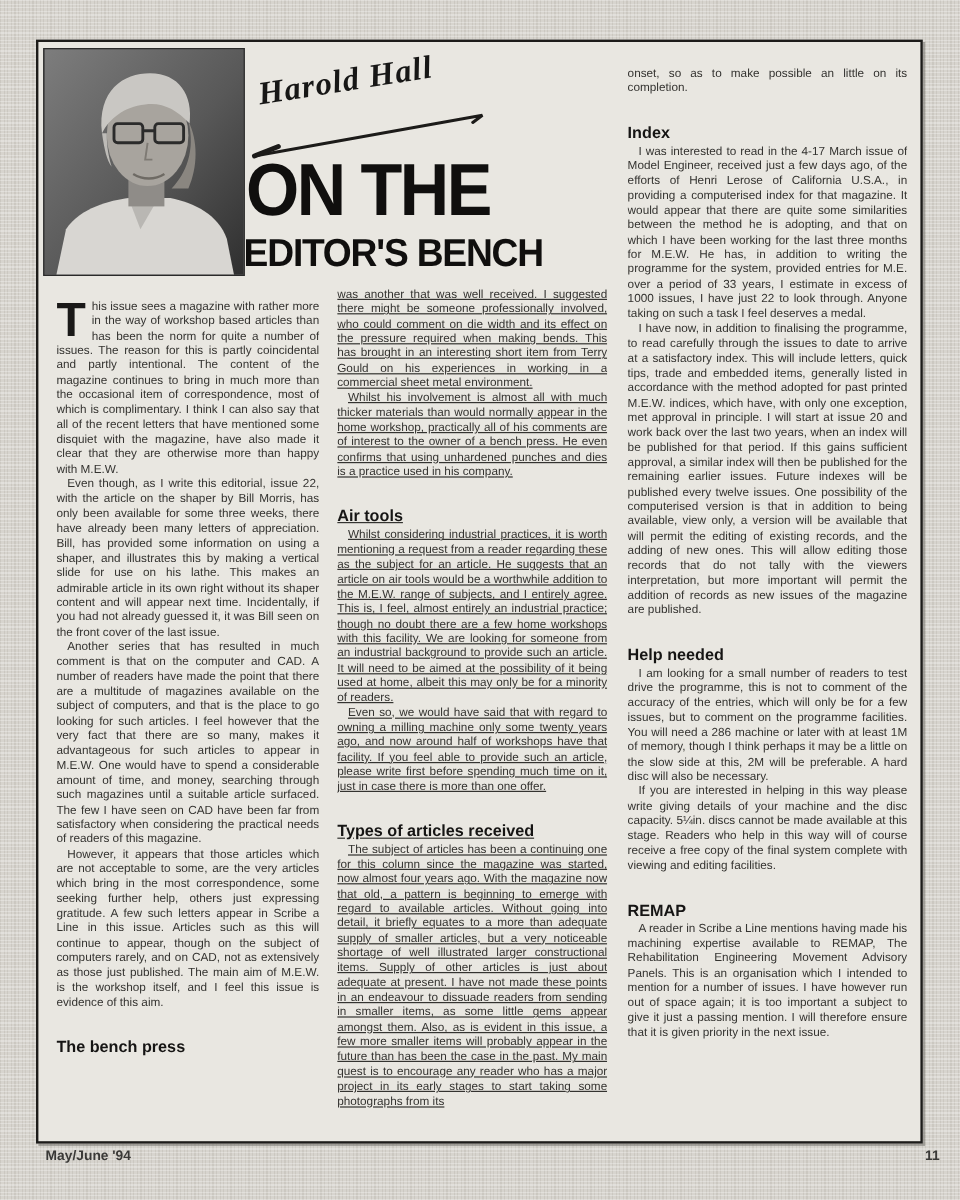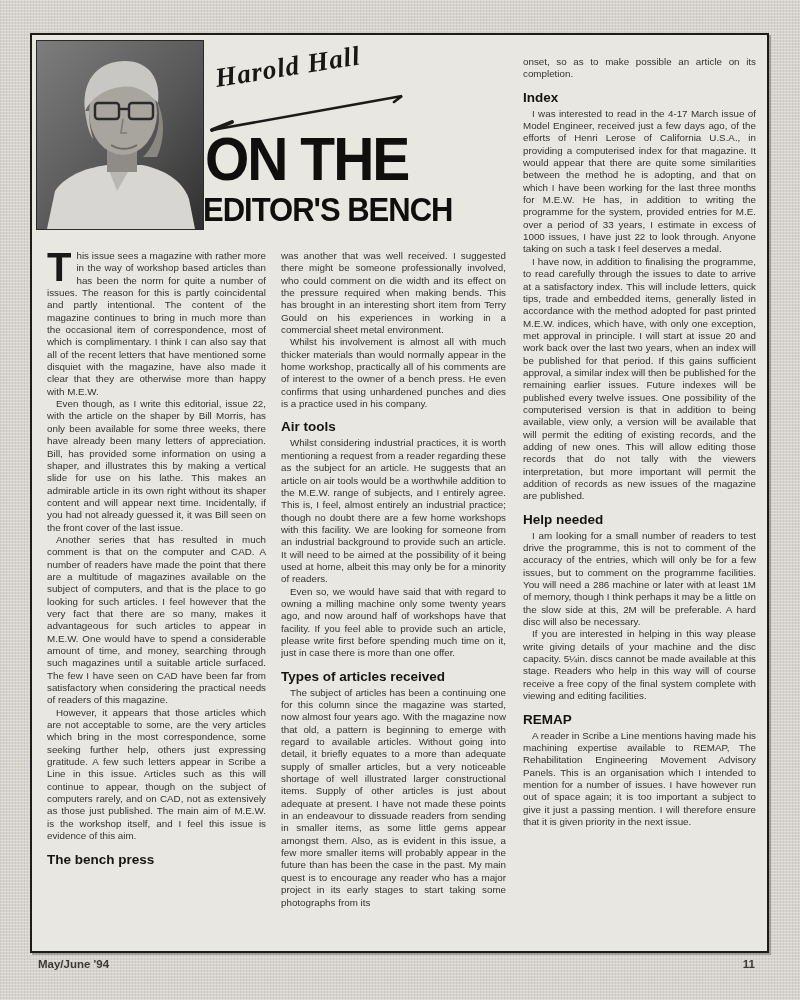--- a/index.html
+++ b/index.html
@@ -40,35 +40,35 @@
     line-height:34px;transform:scaleY(1.05);transform-origin:top left;white-space:nowrap;
   }
   .col{
     position:absolute;overflow:hidden;
     font-size:9.8px;line-height:12.35px;text-align:justify;
     color:#343330;
   }
   .col p{margin:0;text-indent:9px;}
   .col p.noindent{text-indent:0;}
   .col h3{
-    margin:9px 0 3px 0;font-size:13.5px;line-height:15px;
+    margin:22px 0 3px 0;font-size:13.5px;line-height:15px;
     color:#161514;letter-spacing:0;text-align:left;text-indent:0;
   }
   .dropcap{
     float:left;font-size:40px;line-height:31px;font-weight:bold;
     padding:2px 5px 0 0;color:#1a1918;
   }
   #col1{left:47px;top:250px;width:219px;height:698px;}
-  #col2{left:281px;top:250px;width:225px;height:698px;}
+  #col2{left:281px;top:240px;width:225px;height:698px;text-decoration:underline;}
   #col3{left:523px;top:56px;width:233px;height:891px;}
   .footer-date{
     position:absolute;left:38px;top:958px;font-size:11.5px;font-weight:bold;color:#3a3937;
   }
   .footer-page{
-    position:absolute;left:690px;top:958px;width:65px;text-align:right;
+    position:absolute;left:718px;top:958px;width:65px;text-align:right;
     font-size:11.5px;font-weight:bold;color:#3a3937;
   }
 </style>
 </head>
 <body>
 
 <div class="frame"></div>
 
 <div class="photo" title="black and white portrait photo of the editor wearing glasses">
   <svg width="166" height="188" viewBox="0 0 166 188">
@@ -121,21 +121,21 @@
 <div class="col" id="col2">
     <p class="noindent">was another that was well received. I suggested there might be someone professionally involved, who could comment on die width and its effect on the pressure required when making bends. This has brought in an interesting short item from Terry Gould on his experiences in working in a commercial sheet metal environment.</p>
     <p>Whilst his involvement is almost all with much thicker materials than would normally appear in the home workshop, practically all of his comments are of interest to the owner of a bench press. He even confirms that using unhardened punches and dies is a practice used in his company.</p>
     <h3>Air tools</h3>
     <p>Whilst considering industrial practices, it is worth mentioning a request from a reader regarding these as the subject for an article. He suggests that an article on air tools would be a worthwhile addition to the M.E.W. range of subjects, and I entirely agree. This is, I feel, almost entirely an industrial practice; though no doubt there are a few home workshops with this facility. We are looking for someone from an industrial background to provide such an article. It will need to be aimed at the possibility of it being used at home, albeit this may only be for a minority of readers.</p>
     <p>Even so, we would have said that with regard to owning a milling machine only some twenty years ago, and now around half of workshops have that facility. If you feel able to provide such an article, please write first before spending much time on it, just in case there is more than one offer.</p>
     <h3>Types of articles received</h3>
     <p>The subject of articles has been a continuing one for this column since the magazine was started, now almost four years ago. With the magazine now that old, a pattern is beginning to emerge with regard to available articles. Without going into detail, it briefly equates to a more than adequate supply of smaller articles, but a very noticeable shortage of well illustrated larger constructional items. Supply of other articles is just about adequate at present. I have not made these points in an endeavour to dissuade readers from sending in smaller items, as some little gems appear amongst them. Also, as is evident in this issue, a few more smaller items will probably appear in the future than has been the case in the past. My main quest is to encourage any reader who has a major project in its early stages to start taking some photographs from its</p>
   </div>
 <div class="col" id="col3">
-    <p class="noindent">onset, so as to make possible an article on its completion.</p>
+    <p class="noindent">onset, so as to make possible an little on its completion.</p>
     <h3>Index</h3>
     <p>I was interested to read in the 4-17 March issue of Model Engineer, received just a few days ago, of the efforts of Henri Lerose of California U.S.A., in providing a computerised index for that magazine. It would appear that there are quite some similarities between the method he is adopting, and that on which I have been working for the last three months for M.E.W. He has, in addition to writing the programme for the system, provided entries for M.E. over a period of 33 years, I estimate in excess of 1000 issues, I have just 22 to look through. Anyone taking on such a task I feel deserves a medal.</p>
     <p>I have now, in addition to finalising the programme, to read carefully through the issues to date to arrive at a satisfactory index. This will include letters, quick tips, trade and embedded items, generally listed in accordance with the method adopted for past printed M.E.W. indices, which have, with only one exception, met approval in principle. I will start at issue 20 and work back over the last two years, when an index will be published for that period. If this gains sufficient approval, a similar index will then be published for the remaining earlier issues. Future indexes will be published every twelve issues. One possibility of the computerised version is that in addition to being available, view only, a version will be available that will permit the editing of existing records, and the adding of new ones. This will allow editing those records that do not tally with the viewers interpretation, but more important will permit the addition of records as new issues of the magazine are published.</p>
     <h3>Help needed</h3>
     <p>I am looking for a small number of readers to test drive the programme, this is not to comment of the accuracy of the entries, which will only be for a few issues, but to comment on the programme facilities. You will need a 286 machine or later with at least 1M of memory, though I think perhaps it may be a little on the slow side at this, 2M will be preferable. A hard disc will also be necessary.</p>
     <p>If you are interested in helping in this way please write giving details of your machine and the disc capacity. 5¼in. discs cannot be made available at this stage. Readers who help in this way will of course receive a free copy of the final system complete with viewing and editing facilities.</p>
     <h3>REMAP</h3>
     <p>A reader in Scribe a Line mentions having made his machining expertise available to REMAP, The Rehabilitation Engineering Movement Advisory Panels. This is an organisation which I intended to mention for a number of issues. I have however run out of space again; it is too important a subject to give it just a passing mention. I will therefore ensure that it is given priority in the next issue.</p>
   </div>
 

